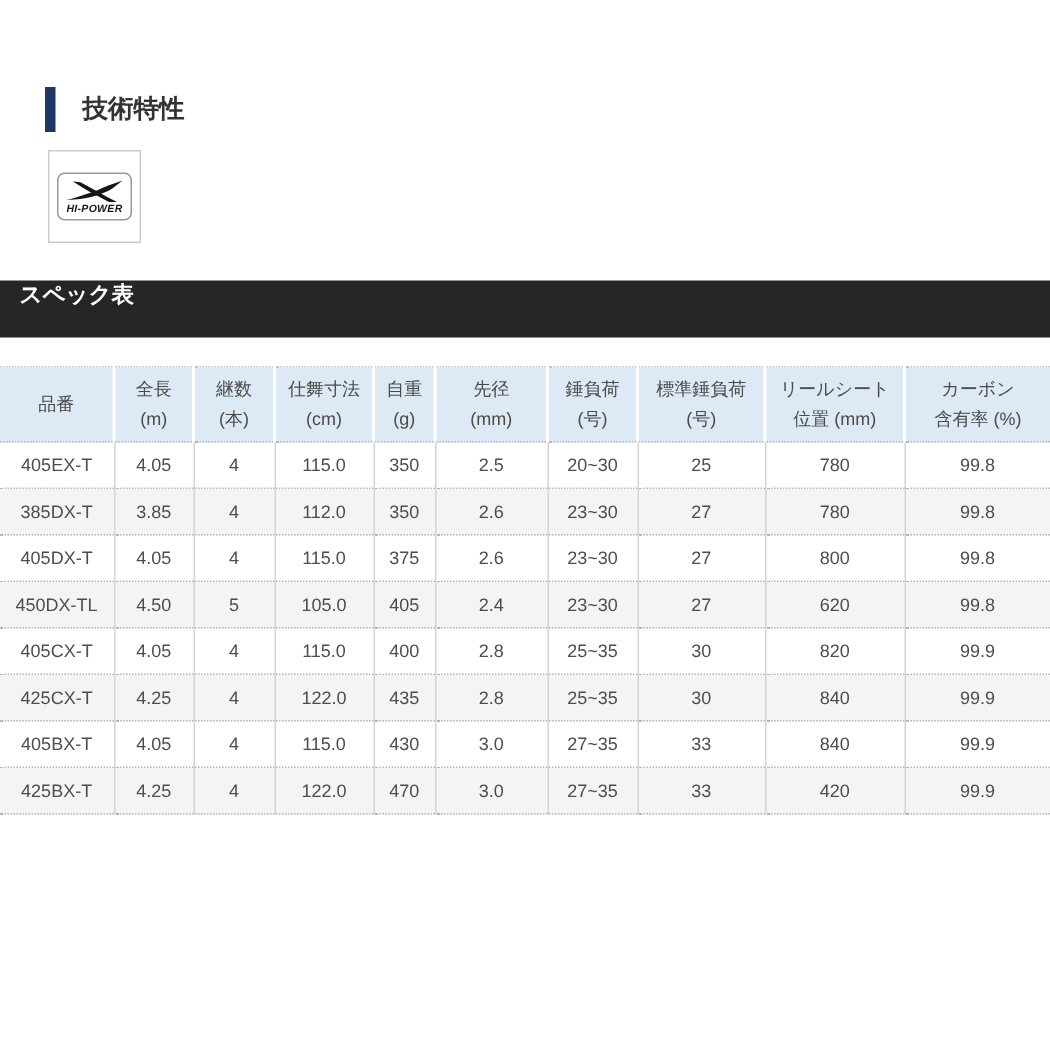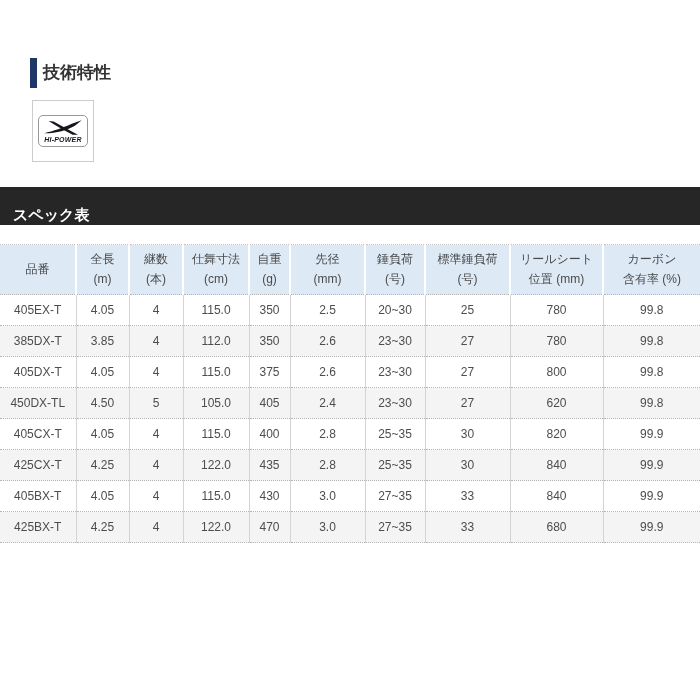--- a/index.html
+++ b/index.html
@@ -6,21 +6,21 @@
   html, body { margin:0; padding:0; }
   body {
     width:700px; height:700px; background:#ffffff; overflow:hidden;
     font-family:"Liberation Sans", sans-serif;
   }
 
   
   .tech-title {
     margin:58px 0 0 30px;
     border-left:7px solid #1e3766;
-    padding-left:6px;
+    padding-left:18px;
     font-size:17px; font-weight:bold; color:#333333;
     height:30px; line-height:30px;
   }
   .tech-badge {
     margin:12px 0 0 32px;
     width:62px; height:62px;
     border:1px solid #cccccc; background:#ffffff;
     display:flex; align-items:center; justify-content:center;
   }
   .badge-inner {
@@ -33,21 +33,21 @@
     font-size:7px; font-weight:bold; font-style:italic;
     color:#15151e; letter-spacing:0.2px; line-height:1; margin-top:1px;
     white-space:nowrap;
   }
 
   
   .spec-bar {
     margin-top:25px; width:700px; height:38px;
     background:#262626; color:#ffffff;
     font-size:15px; font-weight:bold;
-    display:flex; align-items:flex-end; padding-left:13px;
+    display:flex; align-items:flex-start; padding-left:13px;
   }
 
   
   table.spec-table {
     margin-top:19px; width:700px;
     border-collapse:collapse; table-layout:fixed;
   }
   .spec-table th {
     background:#ddeaf6; color:#4a4a4a;
     font-size:12px; font-weight:normal;
@@ -209,19 +209,19 @@
         </tr>
         <tr>
           <td>425BX-T</td>
           <td>4.25</td>
           <td>4</td>
           <td>122.0</td>
           <td>470</td>
           <td>3.0</td>
           <td>27~35</td>
           <td>33</td>
-          <td>680</td>
+          <td>420</td>
           <td>99.9</td>
         </tr>
       </tbody>
   </table>
 
 </div>
 
 </body></html>

